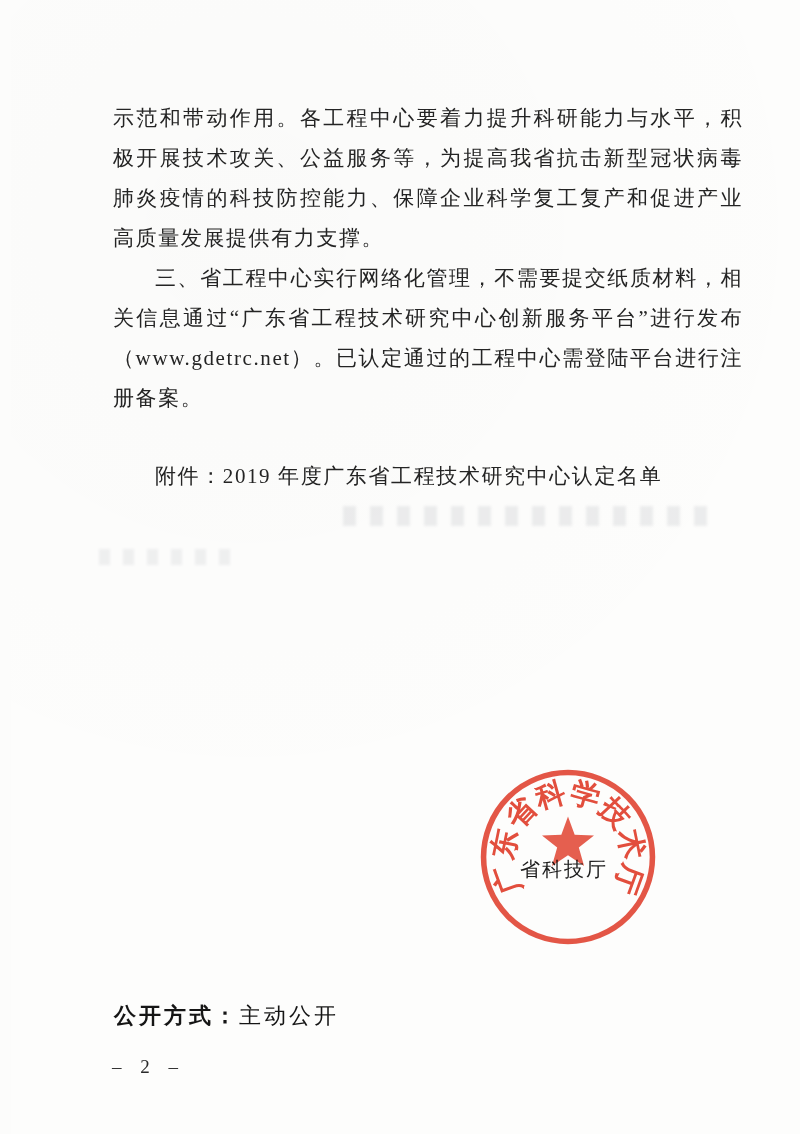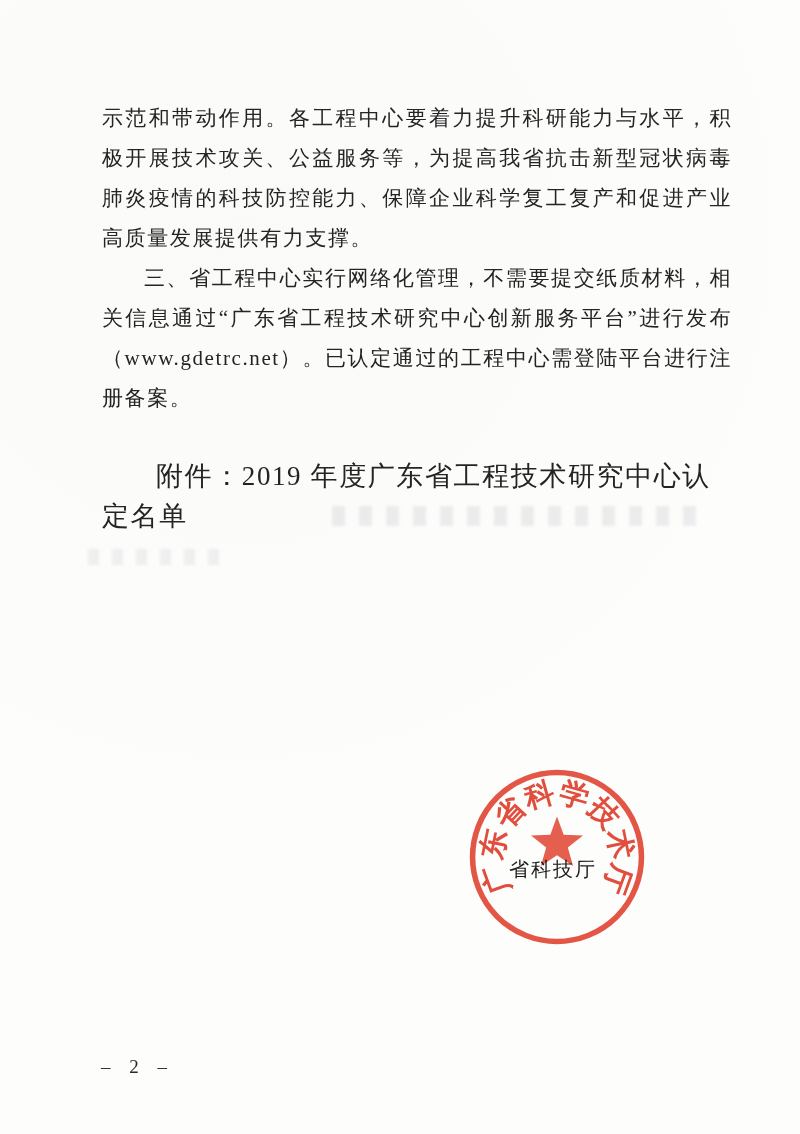--- a/index.html
+++ b/index.html
@@ -14,41 +14,42 @@
     background: #fcfcfb;
     font-family: "Liberation Serif", "DejaVu Serif", serif;
     color: #1e1e1e;
   }
   .scan-page {
     position: absolute;
     inset: 0;
     background:
       radial-gradient(circle at 30% 20%, rgba(0,0,0,0.012), transparent 60%),
       #fdfdfc;
+    margin-left: 11px;
   }
   .doc-body {
     position: absolute;
     left: 102px;
     top: 98px;
     width: 630px;
   }
   .doc-par {
     margin: 0;
     font-size: 21px;
     line-height: 40px;
     letter-spacing: 1.6px;
     text-align: justify;
     text-align-last: left;
     color: #242424;
   }
   .doc-par.indent { text-indent: 2em; }
   .attachment-line {
     margin: 0;
     margin-top: 38px;
-    font-size: 27px;
+    font-size: 21px;
     line-height: 40px;
     letter-spacing: 1.6px;
     text-indent: 2em;
     color: #242424;
   }
   .signer-name {
     position: absolute;
     left: 509px;
     top: 856px;
     font-size: 20px;
@@ -143,16 +144,19 @@
           <text x="88" y="34" text-anchor="middle" transform="rotate(47.14285714285714 88 88)" fill="#e2402e">技</text>
           <text x="88" y="34" text-anchor="middle" transform="rotate(78.57142857142858 88 88)" fill="#e2402e">术</text>
           <text x="88" y="34" text-anchor="middle" transform="rotate(110 88 88)" fill="#e2402e">厅</text>
         </g>
     </svg>
   </div>
 
   <div class="ghost-smudge ghost-a"></div>
   <div class="ghost-smudge ghost-b"></div>
 
+  <div class="disclosure-line">
+    <span class="label">公开方式：</span><span class="value">主动公开</span>
+  </div>
 
   <div class="page-number">– 2 –</div>
 
 </div>
 
 </body></html>

